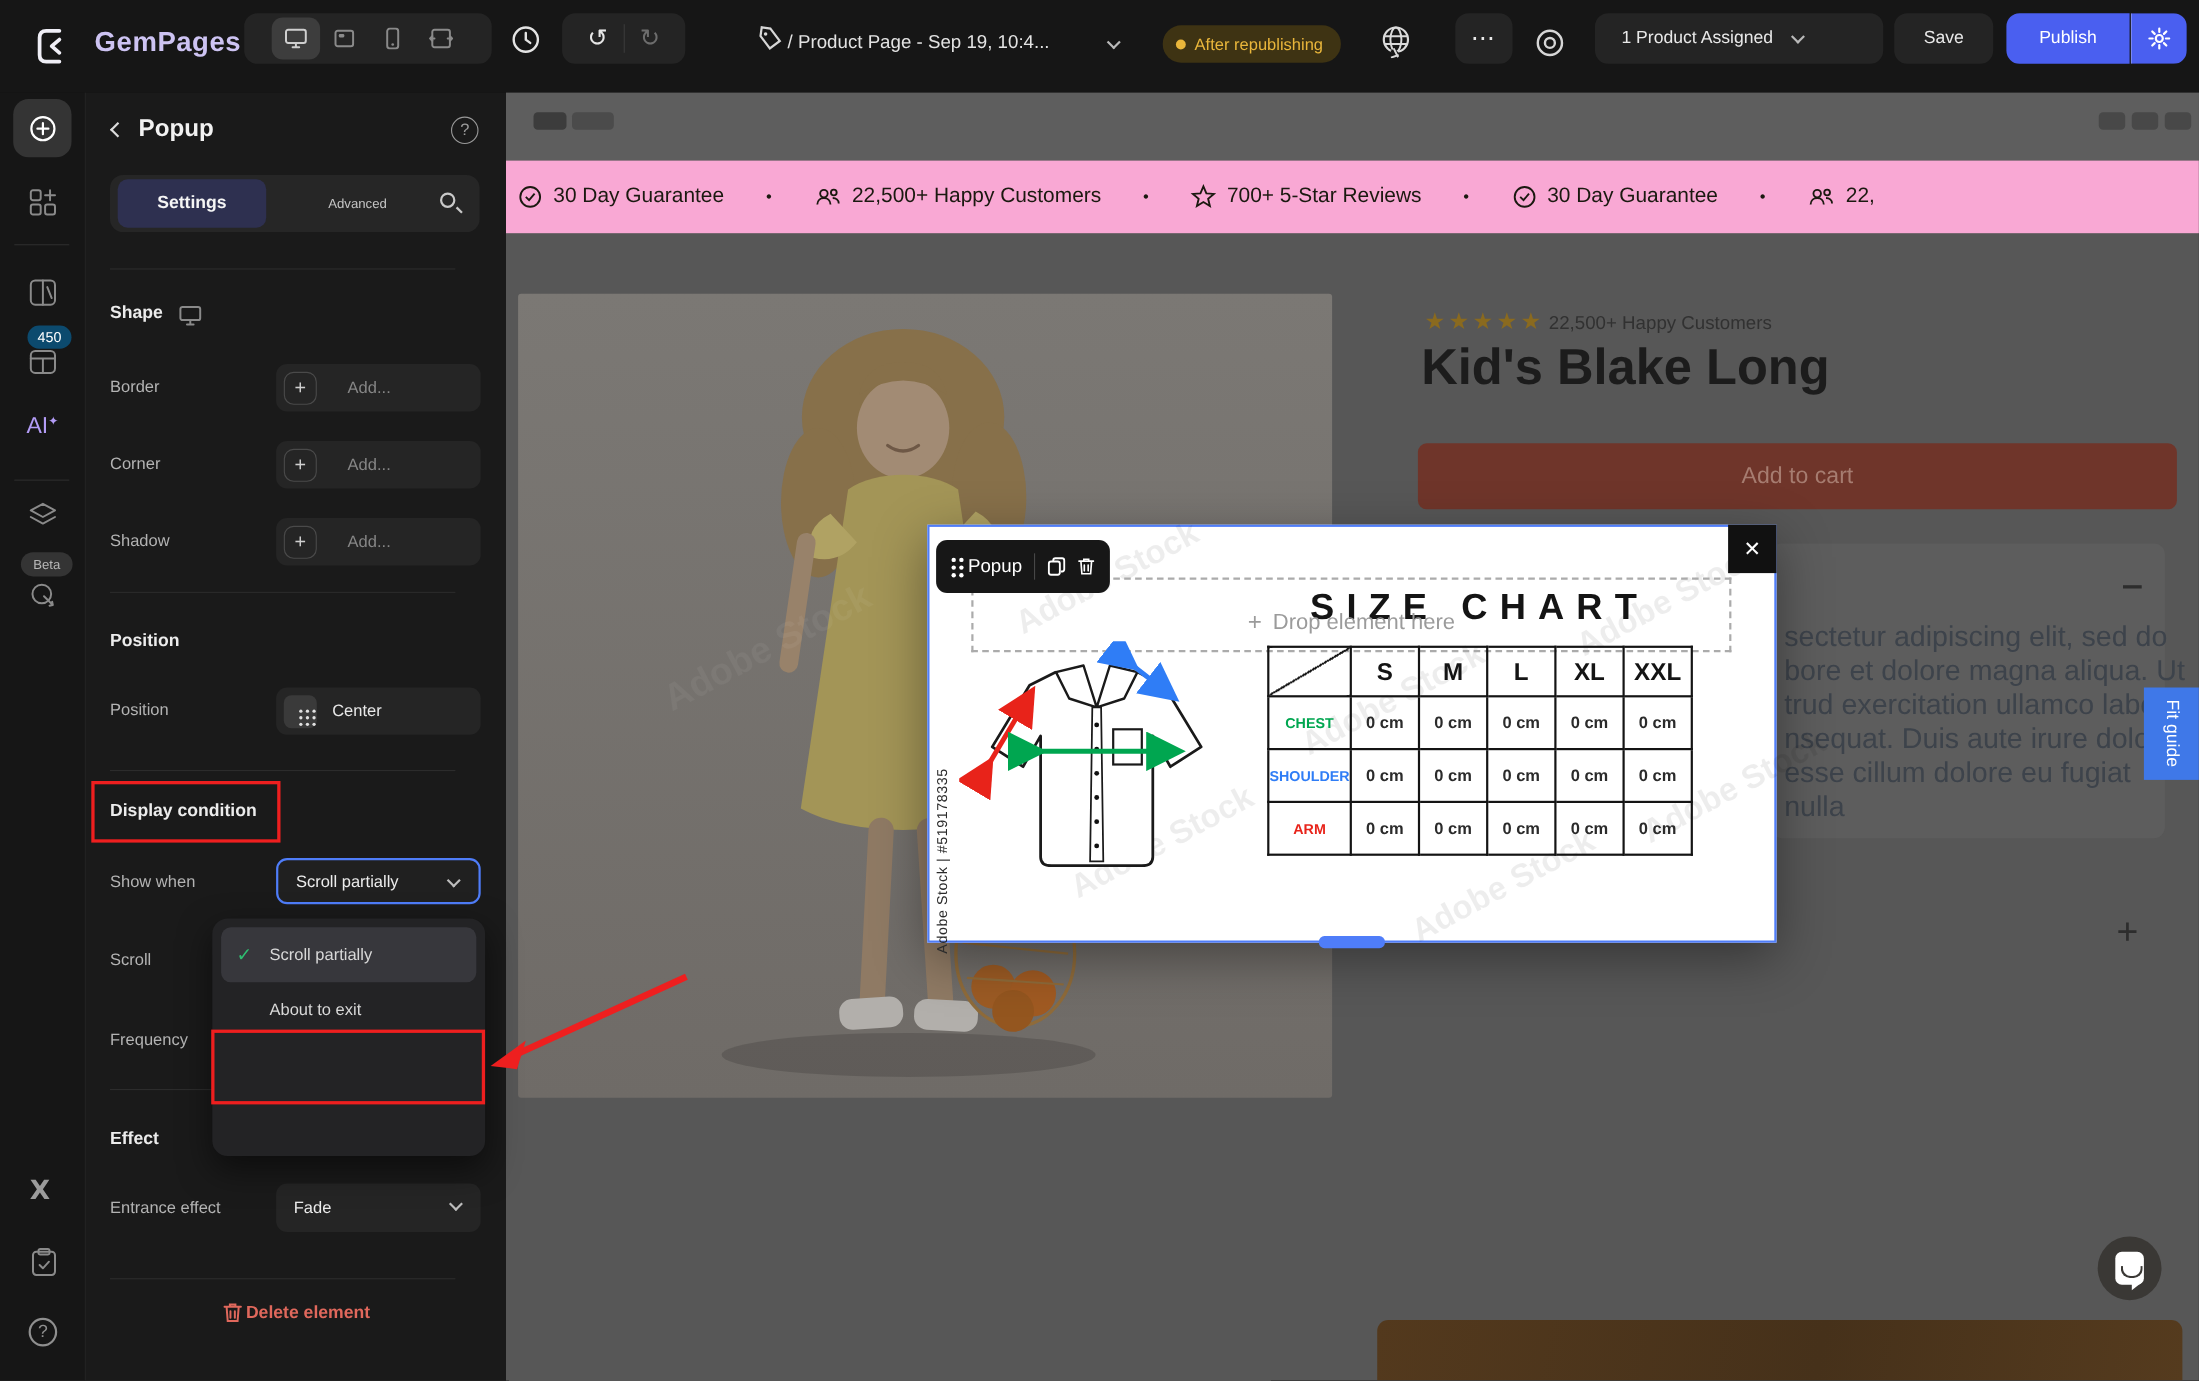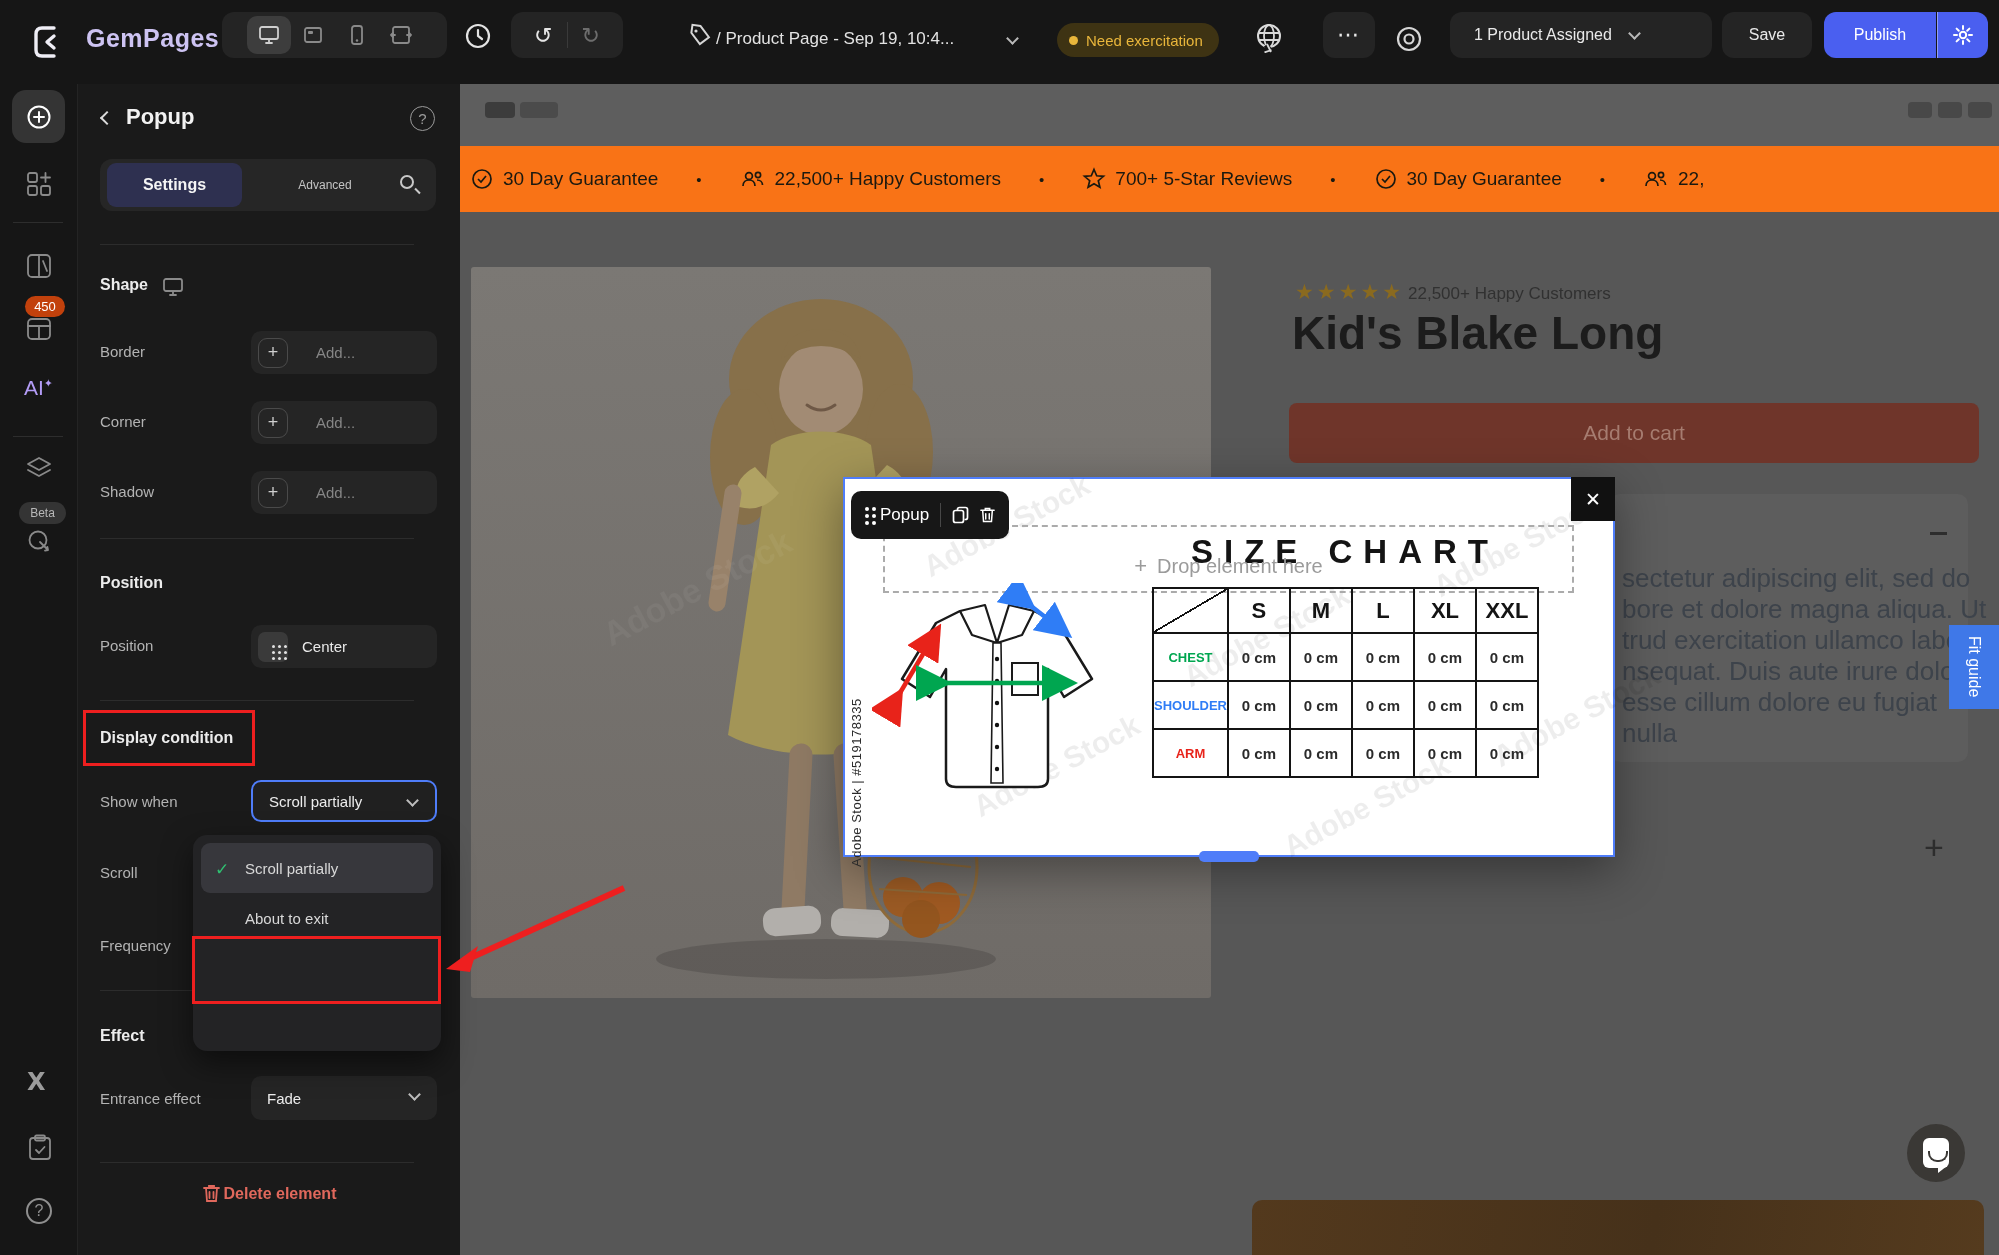--- a/index.html
+++ b/index.html
@@ -18,21 +18,21 @@
   .devtile { width:44px; height:38px; border-radius:10px; display:flex; align-items:center; justify-content:center; }
   .devtile.active { background:#3d3d3d; }
   .icon-line { stroke:#cfcfcf; stroke-width:1.8; fill:none; stroke-linecap:round; stroke-linejoin:round; }
   .icon-dim  { stroke:#8a8a8a; }
   .u-undo { font-size:22px; color:#e6e6e6; font-family:"DejaVu Sans", sans-serif;}
   .u-redo { font-size:22px; color:#6d6d6d; font-family:"DejaVu Sans", sans-serif;}
 
   
   #rail { position:absolute; left:0; top:84px; width:77px; height:1171px; background:#161616; z-index:15; }
   #rail .sep { position:absolute; left:13px; width:50px; height:1px; background:#2d2d2d; }
-  .pill450 { position:absolute; left:25px; top:212px; width:40px; height:21px; background:#c2410c; color:#fff; font-size:13px; border-radius:11px; display:flex; align-items:center; justify-content:center; }
+  .pill450 { position:absolute; left:25px; top:212px; width:40px; height:21px; background:#0c4a6e; color:#fff; font-size:13px; border-radius:11px; display:flex; align-items:center; justify-content:center; }
   .beta-pill { position:absolute; left:19px; top:418px; width:47px; height:22px; background:#343434; color:#b8b8b8; font-size:12px; border-radius:11px; display:flex; align-items:center; justify-content:center; }
   .ai-label { position:absolute; left:24px; top:292px; font-size:21px; font-weight:normal; color:#b39cf6; }
   .ai-label sup { font-size:11px; }
   .x-logo { position:absolute; left:27px; top:984px; font-size:24px; font-weight:bold; color:#9b9b9b; font-family:"DejaVu Sans", sans-serif; }
 
   
   #panel { position:absolute; left:77px; top:84px; width:383px; height:1171px; background:#1a1a1a; z-index:15; border-left:1px solid #242424; }
   #panel .hdiv { position:absolute; left:22px; width:314px; height:1px; background:#2c2c2c; }
   .p-title { position:absolute; left:48px; top:20px; font-size:22px; font-weight:bold; color:#f2f2f2; }
   .back-chev { position:absolute; left:24px; top:29px; width:10px; height:10px; border-left:2.4px solid #dcdcdc; border-bottom:2.4px solid #dcdcdc; transform:rotate(45deg); }
@@ -56,21 +56,21 @@
   .menu-item { position:relative; height:50px; display:flex; align-items:center; padding-left:52px; color:#d8d8d8; font-size:15px; }
   .menu-item.sel { margin:0 8px; padding-left:44px; background:#37373c; border-radius:9px; }
   .checkmark { position:absolute; left:14px; top:16px; color:#2fbf71; font-size:17px; font-weight:bold; font-family:"DejaVu Sans", sans-serif; }
   .redbox { position:absolute; border:3px solid #ee1f1f; z-index:45; }
   .del-row { position:absolute; left:0; top:1100px; width:383px; display:flex; align-items:center; justify-content:center; gap:4px; color:#e0685c; font-size:16px; font-weight:bold; }
 
   
   #canvas { position:absolute; left:460px; top:84px; width:1539px; height:1171px; background:#575757; overflow:hidden; z-index:5; }
   .strip { position:absolute; left:0; top:0; width:1539px; height:62px; background:#5e5e5e; }
   .skel { position:absolute; top:18px; height:16px; border-radius:4px; background:#414141; }
-  .marquee { position:absolute; left:0; top:62px; width:1539px; height:66px; background:#f97316; display:flex; align-items:center; gap:38px; padding-left:10px; color:#1b1910; font-size:19px; white-space:nowrap; overflow:hidden; }
+  .marquee { position:absolute; left:0; top:62px; width:1539px; height:66px; background:#f9a8d4; display:flex; align-items:center; gap:38px; padding-left:10px; color:#1b1910; font-size:19px; white-space:nowrap; overflow:hidden; }
   .mq-item { display:flex; align-items:center; gap:9px; }
   .mq-dot { font-size:15px; }
   .mq-ico { stroke:#1b1910; stroke-width:1.7; fill:none; }
   .photo { position:absolute; left:11px; top:183px; width:740px; height:731px; border-radius:3px; background:linear-gradient(#7b7874,#6f6b67); overflow:hidden; }
   .stars { position:absolute; left:835px; top:196px; color:#8a6a1f; font-size:21px; letter-spacing:3px; font-family:"DejaVu Sans", sans-serif; }
   .stars-txt { position:absolute; left:948px; top:200px; color:#313131; font-size:17px; }
   .p-name { position:absolute; left:832px; top:222px; color:#1c1c1c; font-size:46px; font-weight:bold; }
   .atc { position:absolute; left:829px; top:319px; width:690px; height:60px; background:#6f352a; border-radius:8px; display:flex; align-items:center; justify-content:center; color:#a67c70; font-size:21px; }
   .acc1 { position:absolute; left:1150px; top:410px; width:358px; height:268px; background:#5d5d5d; border-radius:10px; }
   .acc-minus { position:absolute; left:1470px; top:448px; width:17px; height:3px; background:#2d2d2d; }
@@ -153,21 +153,21 @@
 
   <svg class="abs" style="left:687px;top:23px" width="26" height="26" viewBox="0 0 26 26">
     <path d="M12 3 L22 13 L14 21 L4 11 V3 Z" fill="none" stroke="#d6d6d6" stroke-width="2" transform="rotate(8 13 13)"></path>
     <circle cx="9" cy="8" r="1.6" fill="#d6d6d6"></circle>
   </svg>
   <div class="crumb" style="left:716px">/ Product Page - Sep 19, 10:4...</div>
   <span class="chev" style="position:absolute;left:1008px;top:34px"></span>
 
   <div class="badge-republish">
     <span class="dot-y"></span>
-    <span>Need exercitation</span>
+    <span>After republishing</span>
   </div>
 
   <svg class="abs" style="left:1254px;top:21px" width="30" height="32" viewBox="0 0 30 32">
     <circle cx="15" cy="15" r="11" fill="none" stroke="#dadada" stroke-width="2"></circle>
     <ellipse cx="15" cy="15" rx="5" ry="11" fill="none" stroke="#dadada" stroke-width="1.8"></ellipse>
     <path d="M4.5 12 h21 M4.5 19 h21" stroke="#dadada" stroke-width="1.8" fill="none"></path>
     <path d="M12 24 l5 7 M17 28 l-6 2" stroke="#161616" stroke-width="5"></path>
     <path d="M13 23 l4 8 M17.5 29 l-7 2.4" stroke="#dadada" stroke-width="1.8" fill="none"></path>
   </svg>
 

